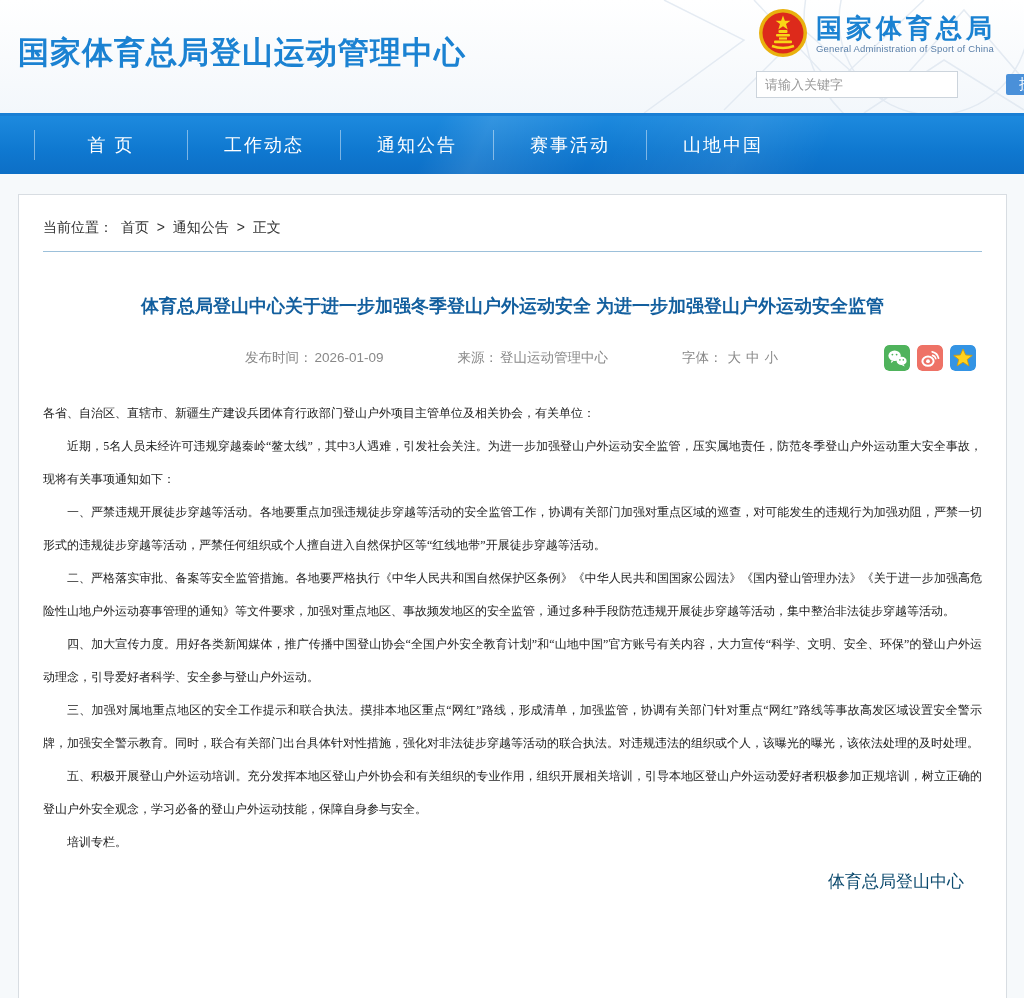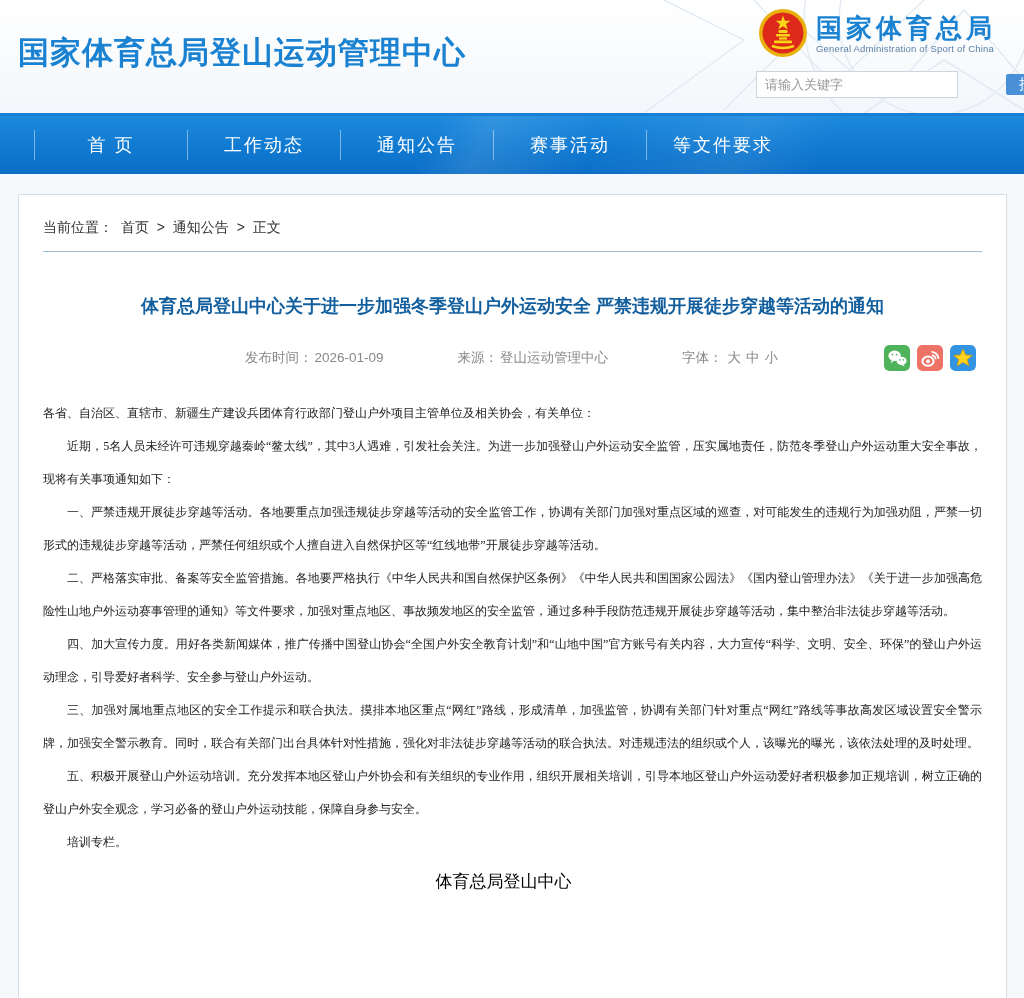--- a/index.html
+++ b/index.html
@@ -42,21 +42,21 @@
   .meta-center { display: flex; justify-content: center; gap: 72px; font-size: 13.5px; color: #888; padding-top: 4px; text-align: right; }
   .meta-item span { margin-right: 2px; }
   .font-size-opt { margin: 0 3px; cursor: pointer; }
   .share-icons { position: absolute; right: 6px; top: 0; display: flex; gap: 7px; }
   .share-icon { width: 26px; height: 26px; border-radius: 5px; cursor: pointer; display: block; }
 
   .article-body { margin-top: 26px; font-size: 12px; line-height: 33px; color: #222; text-align: justify; font-family: "Liberation Serif", "DejaVu Serif", serif; }
   .article-body p { text-indent: 2em; }
   .article-body p.no-indent { text-indent: 0; }
 
-  .signature { text-align: center; padding-right: 18px; font-size: 17px; line-height: 37px; color: #000000; font-family: "Liberation Serif", "DejaVu Serif", serif; margin-top: 4px; }
+  .signature { text-align: right; padding-right: 18px; font-size: 17px; line-height: 37px; color: #0c4a6e; font-family: "Liberation Serif", "DejaVu Serif", serif; margin-top: 4px; }
 </style>
 </head>
 <body>
 
 <div class="header">
   <svg class="header-pattern" width="420" height="113" viewBox="0 0 420 113">
     <g stroke="#dfe7f0" stroke-width="1.5" fill="none">
       <circle cx="330" cy="20" r="95"></circle>
       <circle cx="330" cy="20" r="130"></circle>
       <path d="M120 110 L200 30 L280 100 L360 10 L420 80"></path>
@@ -96,37 +96,37 @@
 <div class="nav">
   <div class="nav-sep"></div>
   <div class="nav-item">首 页</div>
   <div class="nav-sep"></div>
   <div class="nav-item">工作动态</div>
   <div class="nav-sep"></div>
   <div class="nav-item">通知公告</div>
   <div class="nav-sep"></div>
   <div class="nav-item">赛事活动</div>
   <div class="nav-sep"></div>
-  <div class="nav-item">等文件要求</div>
+  <div class="nav-item">山地中国</div>
 </div>
 
 <div class="main">
   <div class="panel">
 
     <div class="breadcrumb">
       <span>当前位置：</span>
       <span class="crumb-link">首页</span>
       <span>&gt;</span>
       <span class="crumb-link">通知公告</span>
       <span>&gt;</span>
       <span>正文</span>
     </div>
     <div class="breadcrumb-line"></div>
 
-    <h1 class="article-title">体育总局登山中心关于进一步加强冬季登山户外运动安全 严禁违规开展徒步穿越等活动的通知</h1>
+    <h1 class="article-title">体育总局登山中心关于进一步加强冬季登山户外运动安全 为进一步加强登山户外运动安全监管</h1>
 
     <div class="meta-row">
       <div class="meta-center">
         <div class="meta-item">
           <span>发布时间：</span><span>2026-01-09</span>
         </div>
         <div class="meta-item">
           <span>来源：</span><span>登山运动管理中心</span>
         </div>
         <div class="meta-item">

